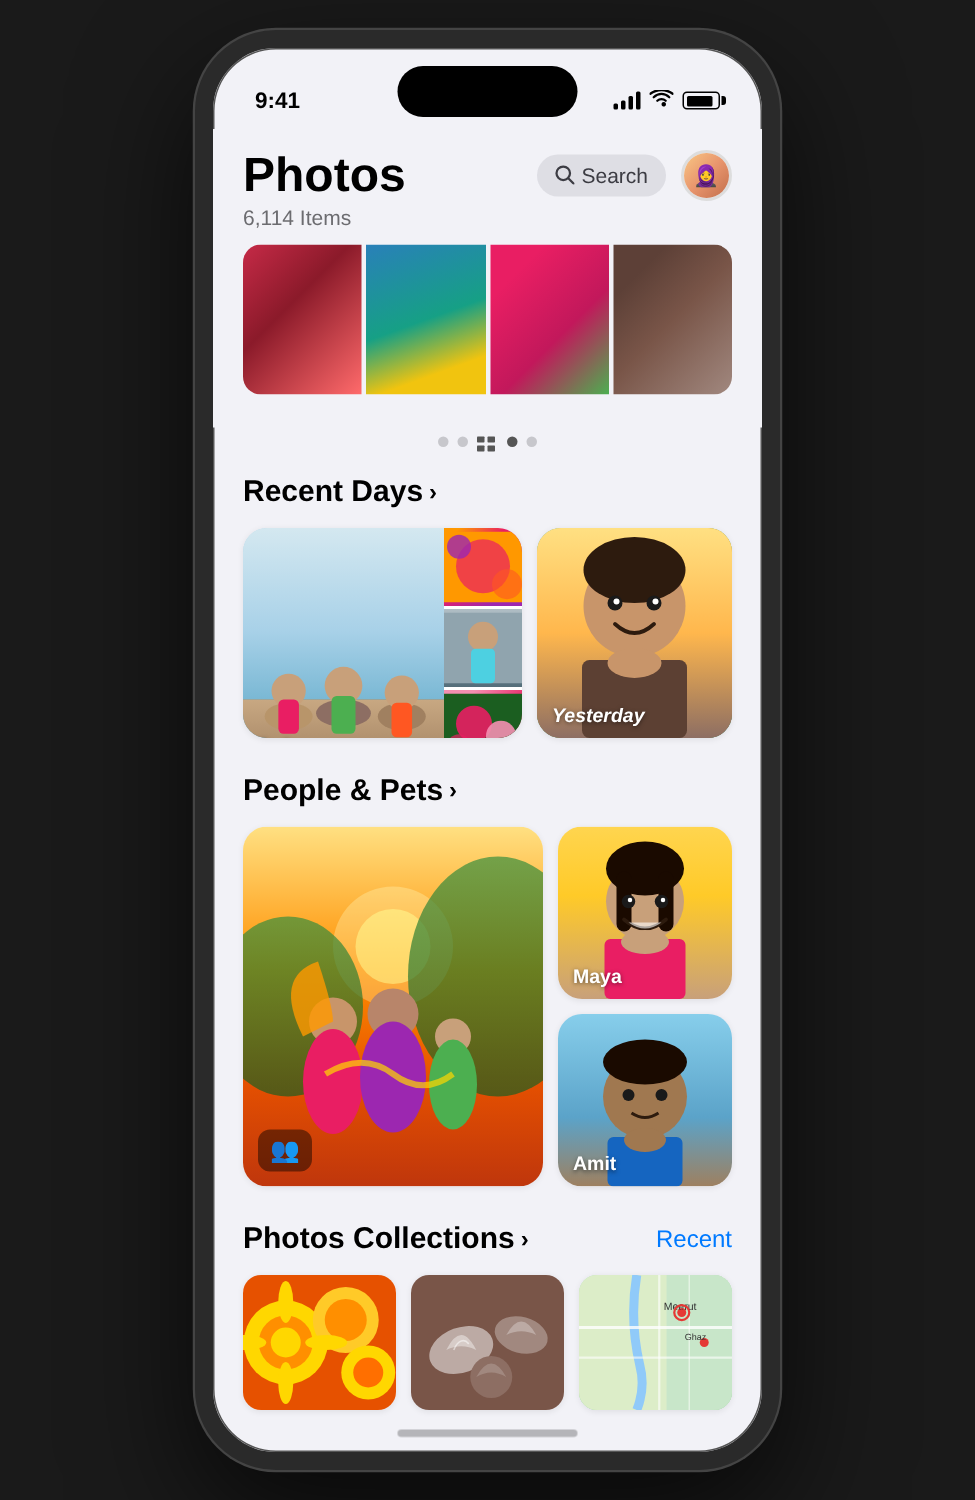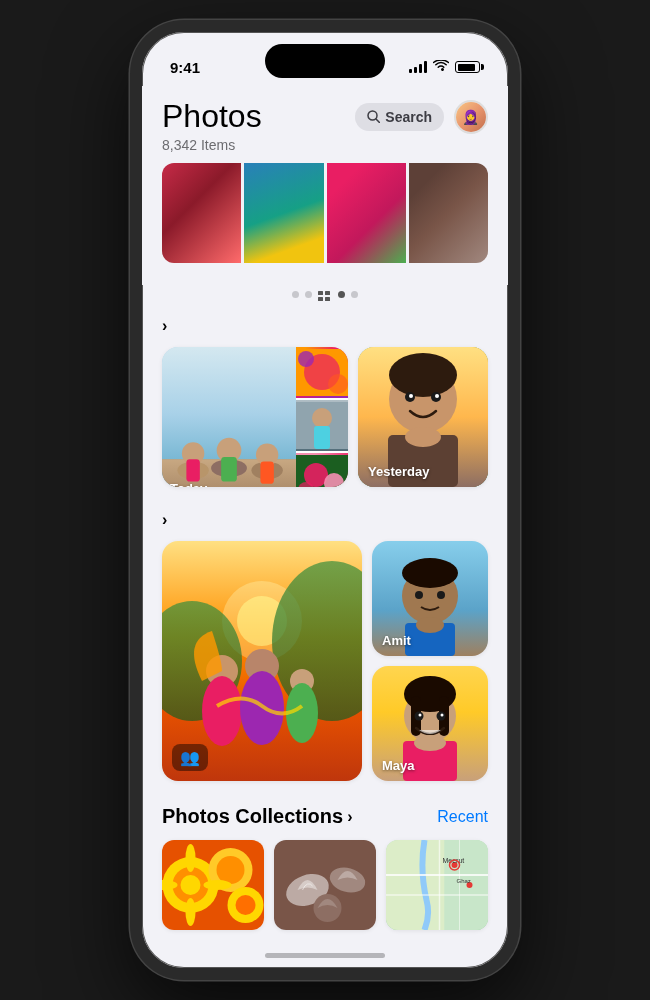--- a/index.html
+++ b/index.html
@@ -123,21 +123,21 @@
 
     .header-top {
       display: flex;
       align-items: center;
       justify-content: space-between;
       margin-bottom: 2px;
     }
 
     .page-title {
       font-size: 32px;
-      font-weight: 400;
+      font-weight: 700;
       color: #000;
       text-align: center;
     }
 
     .header-actions {
       display: flex;
       align-items: center;
       gap: 10px;
     }
 
@@ -148,21 +148,21 @@
       display: flex;
       align-items: center;
       gap: 5px;
       border: none;
       cursor: pointer;
     }
 
     .search-button-text {
       font-size: 14px;
       color: #3c3c43;
-      font-weight: 700;
+      font-weight: 400;
     }
 
     .avatar-circle {
       width: 34px;
       height: 34px;
       border-radius: 50%;
       overflow: hidden;
       border: 2px solid #ddd;
     }
 
@@ -315,20 +315,21 @@
     }
 
     .day-card-single {
       width: 130px;
       background: #14b8a6;
       border-radius: 16px;
       overflow: hidden;
       position: relative;
       height: 140px;
       box-shadow: 0 1px 4px rgba(0,0,0,0.08);
+      font-style: italic;
     }
 
     
     .photo-kids-sitting { background: linear-gradient(160deg, #b8d4e8 0%, #7fb3d3 30%, #4a8fa8 60%, #3d7a94 100%); }
     .photo-colorful-fabric { background: linear-gradient(135deg, #ff9800 10%, #e91e63 40%, #9c27b0 80%); }
     .photo-dress-girl { background: linear-gradient(180deg, #b0bec5 0%, #78909c 50%, #546e7a 100%); }
     .photo-flowers-pink { background: linear-gradient(135deg, #f48fb1 20%, #e91e63 60%, #2e7d32 90%); }
 
     .people-pets-grid {
       display: flex;
@@ -475,21 +476,21 @@
               <line x1="9" y1="9" x2="12.5" y2="12.5" stroke="#3c3c43" stroke-width="1.5" stroke-linecap="round"></line>
             </svg>
             <span class="search-button-text">Search</span>
           </button>
           <div class="avatar-circle">
             <div class="avatar-inner">🧕</div>
           </div>
         </div>
       </div>
 
-      <div class="items-count">8,342 Items</div>
+      <div class="items-count">6,114 Items</div>
 
       <div class="photo-preview-grid">
         <div class="photo-cell photo-red-group"></div>
         <div class="photo-cell photo-teal-dress"></div>
         <div class="photo-cell photo-flowers"></div>
         <div class="photo-cell photo-crowd"></div>
       </div>
     </div>
 
     <div class="page-dots">
@@ -500,20 +501,21 @@
         <div class="mini-sq"></div>
         <div class="mini-sq"></div>
         <div class="mini-sq"></div>
       </div>
       <div class="dot active-dot"></div>
       <div class="dot"></div>
     </div>
 
     <div class="section">
       <div class="section-header">
+        <span class="section-title">Recent Days</span>
         <span class="chevron-icon">›</span>
       </div>
 
       <div class="recent-days-grid">
 
         <div class="day-card">
           <div class="day-card-main">
             <div class="day-main-photo photo-kids-sitting">
               
               <svg width="100%" height="100%" viewBox="0 0 120 140" preserveAspectRatio="xMidYMid slice">
@@ -599,20 +601,21 @@
               <ellipse cx="65" cy="90" rx="18" ry="10" fill="#c8956a"></ellipse>
             </svg>
             <span class="day-label" style="bottom:8px;left:10px;position:absolute;font-size:13px;font-weight:600;color:#fff;text-shadow:0 1px 3px rgba(0,0,0,0.5);">Yesterday</span>
           </div>
         </div>
       </div>
     </div>
 
     <div class="section">
       <div class="section-header">
+        <span class="section-title">People &amp; Pets</span>
         <span class="chevron-icon">›</span>
       </div>
 
       <div class="people-pets-grid">
 
         <div class="person-main-card">
           <svg width="100%" height="100%" viewBox="0 0 200 240" preserveAspectRatio="xMidYMid slice">
             <defs>
               <linearGradient id="sunset" x1="0" y1="0" x2="0" y2="1">
                 <stop offset="0%" stop-color="#ffe082"></stop>
@@ -648,20 +651,52 @@
             <path d="M55 165 Q80 150 100 165 Q120 180 140 165" stroke="#ffd700" stroke-width="4" fill="none" opacity="0.7"></path>
           </svg>
           <div class="group-icon">👥</div>
         </div>
 
         <div class="person-side-cards">
 
           <div class="person-small-card">
             <svg width="100%" height="100%" viewBox="0 0 130 115" preserveAspectRatio="xMidYMid slice">
               <defs>
+                <linearGradient id="mayabg" x1="0" y1="0" x2="0" y2="1">
+                  <stop offset="0%" stop-color="#ffd54f"></stop>
+                  <stop offset="40%" stop-color="#ffca28"></stop>
+                  <stop offset="100%" stop-color="#c8a07a"></stop>
+                </linearGradient>
+              </defs>
+              <rect width="130" height="115" fill="url(#mayabg)"></rect>
+
+              <circle cx="65" cy="50" r="26" fill="#c8a07a"></circle>
+
+              <ellipse cx="65" cy="28" rx="26" ry="18" fill="#1a0a00"></ellipse>
+              <rect x="46" y="30" width="10" height="40" rx="5" fill="#1a0a00"></rect>
+              <rect x="74" y="30" width="10" height="40" rx="5" fill="#1a0a00"></rect>
+
+              <circle cx="54" cy="50" r="4.5" fill="#1a1a1a"></circle>
+              <circle cx="76" cy="50" r="4.5" fill="#1a1a1a"></circle>
+              <circle cx="55" cy="49" r="1.5" fill="#fff"></circle>
+              <circle cx="77" cy="49" r="1.5" fill="#fff"></circle>
+
+              <path d="M51 62 Q65 74 79 62" stroke="#2d1b0e" stroke-width="2.5" fill="none" stroke-linecap="round"></path>
+
+              <path d="M54 64 Q65 72 76 64" fill="rgba(255,255,255,0.6)"></path>
+
+              <rect x="38" y="75" width="54" height="40" rx="4" fill="#e91e63"></rect>
+              <ellipse cx="65" cy="77" rx="16" ry="8" fill="#c8a07a"></ellipse>
+            </svg>
+            <span class="person-label">Maya</span>
+          </div>
+
+          <div class="person-small-card">
+            <svg width="100%" height="100%" viewBox="0 0 130 115" preserveAspectRatio="xMidYMid slice">
+              <defs>
                 <linearGradient id="amitbg" x1="0" y1="0" x2="0" y2="1">
                   <stop offset="0%" stop-color="#87ceeb"></stop>
                   <stop offset="60%" stop-color="#5ba3c9"></stop>
                   <stop offset="100%" stop-color="#9e8060"></stop>
                 </linearGradient>
               </defs>
               <rect width="130" height="115" fill="url(#amitbg)"></rect>
 
               <circle cx="65" cy="55" r="28" fill="#a07850"></circle>
 
@@ -669,52 +704,20 @@
 
               <circle cx="54" cy="54" r="4" fill="#1a1a1a"></circle>
               <circle cx="76" cy="54" r="4" fill="#1a1a1a"></circle>
 
               <path d="M56 66 Q65 72 74 66" stroke="#2d1b0e" stroke-width="2" fill="none"></path>
 
               <rect x="40" y="82" width="50" height="33" rx="4" fill="#1565c0"></rect>
               <ellipse cx="65" cy="84" rx="14" ry="8" fill="#a07850"></ellipse>
             </svg>
             <span class="person-label">Amit</span>
-          </div>
-
-          <div class="person-small-card">
-            <svg width="100%" height="100%" viewBox="0 0 130 115" preserveAspectRatio="xMidYMid slice">
-              <defs>
-                <linearGradient id="mayabg" x1="0" y1="0" x2="0" y2="1">
-                  <stop offset="0%" stop-color="#ffd54f"></stop>
-                  <stop offset="40%" stop-color="#ffca28"></stop>
-                  <stop offset="100%" stop-color="#c8a07a"></stop>
-                </linearGradient>
-              </defs>
-              <rect width="130" height="115" fill="url(#mayabg)"></rect>
-
-              <circle cx="65" cy="50" r="26" fill="#c8a07a"></circle>
-
-              <ellipse cx="65" cy="28" rx="26" ry="18" fill="#1a0a00"></ellipse>
-              <rect x="46" y="30" width="10" height="40" rx="5" fill="#1a0a00"></rect>
-              <rect x="74" y="30" width="10" height="40" rx="5" fill="#1a0a00"></rect>
-
-              <circle cx="54" cy="50" r="4.5" fill="#1a1a1a"></circle>
-              <circle cx="76" cy="50" r="4.5" fill="#1a1a1a"></circle>
-              <circle cx="55" cy="49" r="1.5" fill="#fff"></circle>
-              <circle cx="77" cy="49" r="1.5" fill="#fff"></circle>
-
-              <path d="M51 62 Q65 74 79 62" stroke="#2d1b0e" stroke-width="2.5" fill="none" stroke-linecap="round"></path>
-
-              <path d="M54 64 Q65 72 76 64" fill="rgba(255,255,255,0.6)"></path>
-
-              <rect x="38" y="75" width="54" height="40" rx="4" fill="#e91e63"></rect>
-              <ellipse cx="65" cy="77" rx="16" ry="8" fill="#c8a07a"></ellipse>
-            </svg>
-            <span class="person-label">Maya</span>
           </div>
         </div>
       </div>
     </div>
 
     <div class="section">
       <div class="pinned-header">
         <div class="pinned-left">
           <span class="section-title">Photos Collections</span>
           <span class="chevron-icon">›</span>

